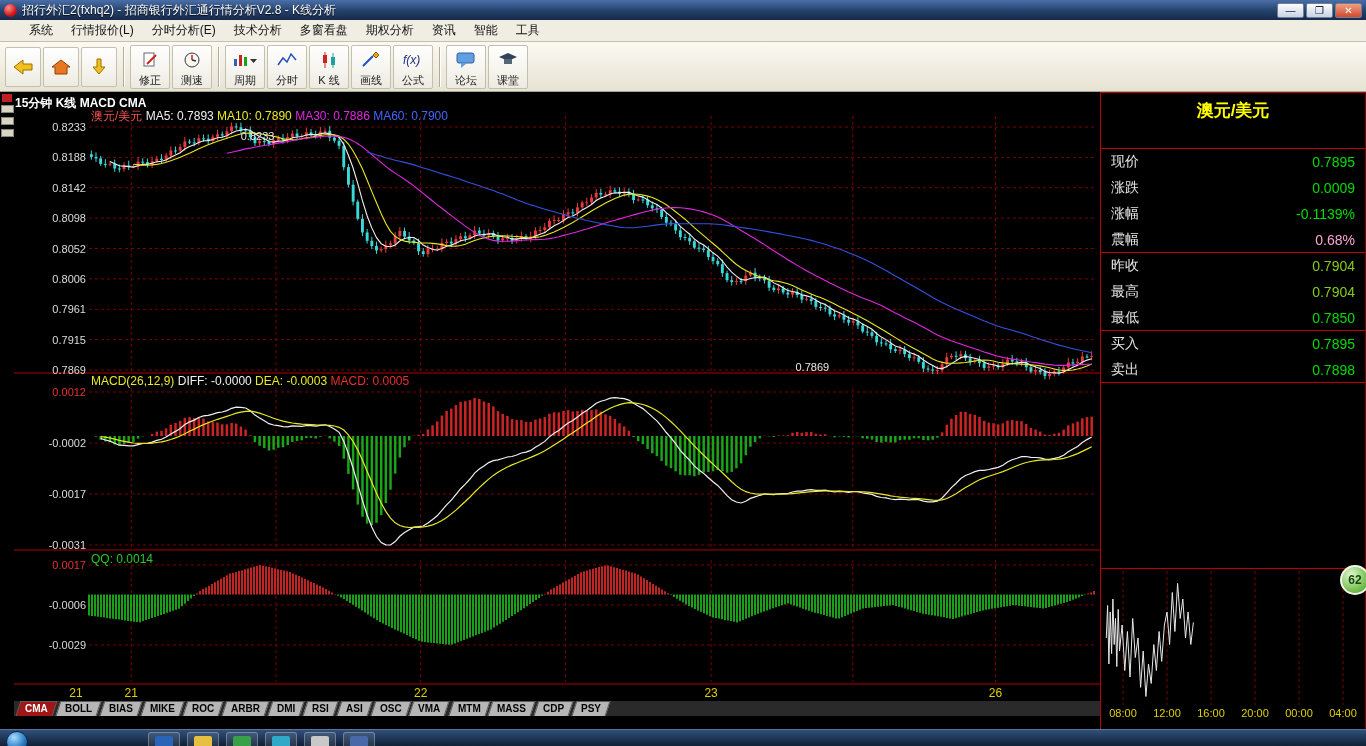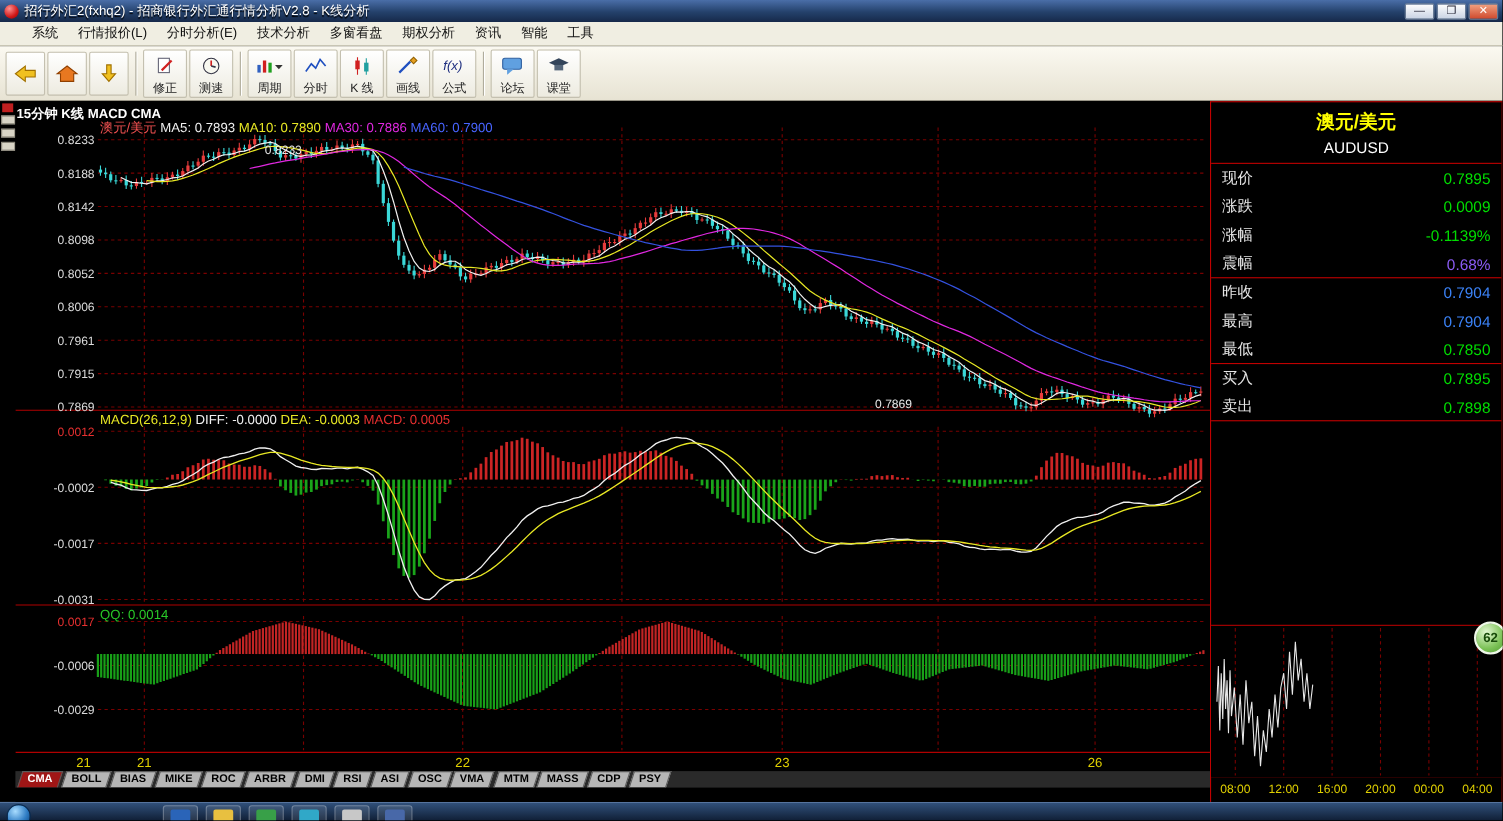--- a/index.html
+++ b/index.html
@@ -35,27 +35,27 @@
 .ind-tab.active span{color:#fff}
 
 .right-panel{width:266px;background:#000;border-left:1px solid #c00000;border-top:1px solid #c00000;border-right:1px solid #800000;display:flex;flex-direction:column;color:#fff;position:relative}
 .rp-header{height:56px;border-bottom:1px solid #c00000;text-align:center;padding-top:6px}
 .rp-name{color:#ffff00;font-size:17px;font-weight:bold}
 .rp-code{color:#fff;font-size:14px;margin-top:4px}
 .rp-row{height:26px;display:flex;justify-content:space-between;align-items:center;padding:0 10px;font-size:14px}
 .rp-row .lbl{color:#e6e6e6}
 .rp-row .val{font-weight:normal}
 .val[data-color="green"]{color:#00dd00}
-.val[data-color="cyan"]{color:#8b5cf6}
-.val[data-color="white"]{color:#3b82f6}
+.val[data-color="cyan"]{color:#f9a8d4}
+.val[data-color="white"]{color:#84cc16}
 .div-after{border-bottom:1px solid #c00000}
 .rp-spacer{flex:1;border-bottom:1px solid #c00000}
 .mini-wrap{height:138px;border-bottom:1px solid #c00000}
 #mini-svg{display:block;background:#000}
-.mini-labels{height:22px;display:flex;justify-content:space-around;align-items:center;color:#e0d000;font-size:11px}
+.mini-labels{height:22px;display:flex;justify-content:space-around;align-items:flex-start;color:#e0d000;font-size:11px}
 .badge{position:absolute;right:-5px;top:472px;width:30px;height:30px;border-radius:50%;background:radial-gradient(circle at 35% 30%,#e2f7d2,#7cc257 60%,#4d9a2e);border:2px solid #eef8e8;color:#184a0a;font-size:12px;font-weight:bold;display:flex;align-items:center;justify-content:center;z-index:5}
 
 .statusbar{height:13px;background:#0d0d18;display:flex;align-items:center;font-size:11px;line-height:12px;color:#ccc}
 .sb-seg{height:100%;border-right:1px solid #2c2c3c;display:flex;align-items:center;justify-content:center}
 .sb-welcome{color:#ff3030}
 .sb-time{color:#ffd800}
 .tray-icon{width:13px;height:11px;font-size:8px;line-height:11px;text-align:center;margin:0 1px;border-radius:1px;color:#fff}
 .ti-0{background:#2a64b8}.ti-1{background:#8a8a96;color:#111}.ti-2{background:#c81818}.ti-3{background:#2a7ac8}
 
 .taskbar{height:17px;background:linear-gradient(#30507a,#101f36);border-top:1px solid #56749e;display:flex;align-items:flex-start;padding-left:6px;overflow:hidden}
@@ -1273,21 +1273,20 @@
         <div class="ind-tab"><span>MTM</span></div>
         <div class="ind-tab"><span>MASS</span></div>
         <div class="ind-tab"><span>CDP</span></div>
         <div class="ind-tab"><span>PSY</span></div>
       </div>
     </div>
 
     <div class="right-panel">
       <div class="rp-header">
         <div class="rp-name">澳元/美元</div>
-        <div class="rp-code">AUDUSD</div>
       </div>
       <div class="rp-row">
           <span class="lbl">现价</span>
           <span class="val" data-color="green">0.7895</span>
         </div>
       <div class="rp-row">
           <span class="lbl">涨跌</span>
           <span class="val" data-color="green">0.0009</span>
         </div>
       <div class="rp-row">

